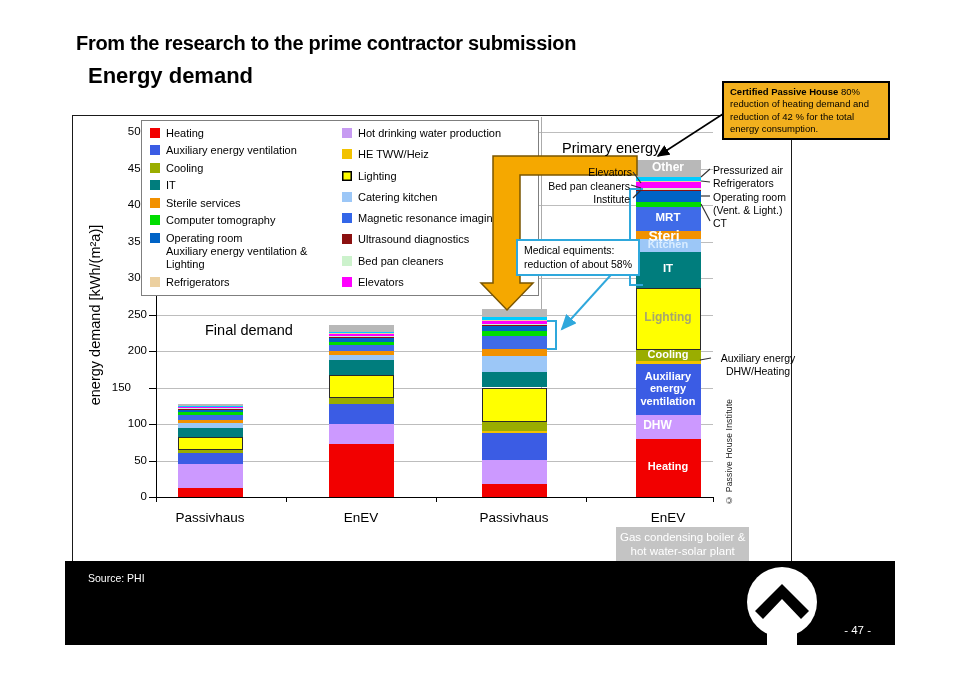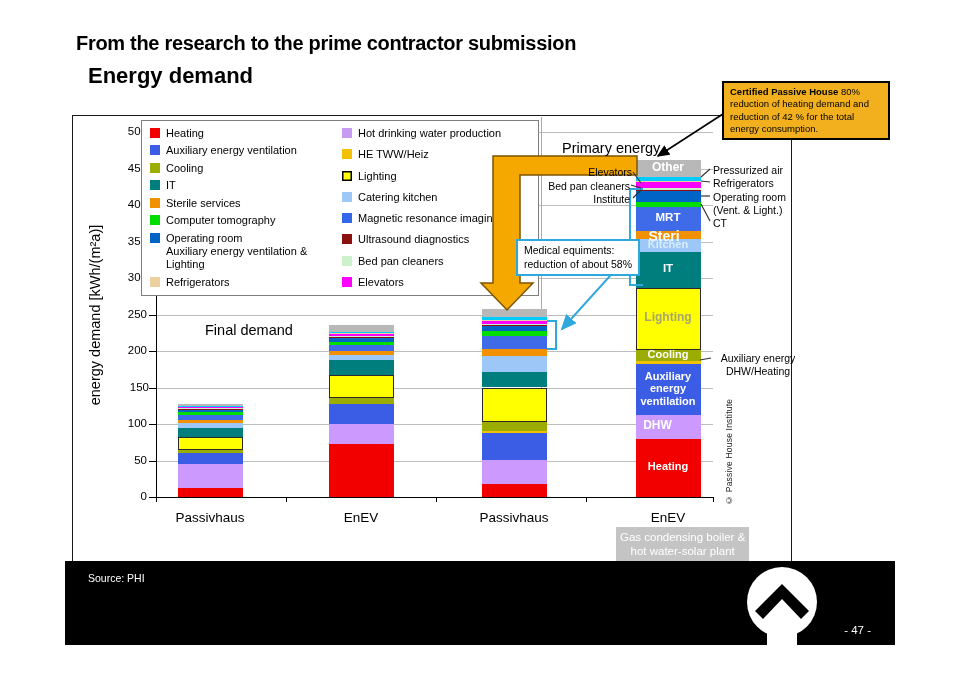--- a/index.html
+++ b/index.html
@@ -63,21 +63,21 @@
         <div class="ytickmark" style="left: 76px; top: 381px; width: 7px;"></div>
         <div class="ytick" style="left: 36px; top: 374px;">0</div>
         <div class="gridline" style="left: 83px; top: 344.5px; width: 557px;"></div>
         <div class="ytickmark" style="left: 76px; top: 344.5px; width: 7px;"></div>
         <div class="ytick" style="left: 36px; top: 337.5px;">50</div>
         <div class="gridline" style="left: 83px; top: 308px; width: 557px;"></div>
         <div class="ytickmark" style="left: 76px; top: 308px; width: 7px;"></div>
         <div class="ytick" style="left: 36px; top: 301px;">100</div>
         <div class="gridline" style="left: 83px; top: 271.5px; width: 557px;"></div>
         <div class="ytickmark" style="left: 76px; top: 271.5px; width: 7px;"></div>
-        <div class="ytick" style="left: 38px; top: 264.5px; text-align: right;">150</div>
+        <div class="ytick" style="left: 20px; top: 264.5px; text-align: right;">150</div>
         <div class="gridline" style="left: 83px; top: 235px; width: 557px;"></div>
         <div class="ytickmark" style="left: 76px; top: 235px; width: 7px;"></div>
         <div class="ytick" style="left: 36px; top: 228px;">200</div>
         <div class="gridline" style="left: 83px; top: 198.5px; width: 557px;"></div>
         <div class="ytickmark" style="left: 76px; top: 198.5px; width: 7px;"></div>
         <div class="ytick" style="left: 36px; top: 191.5px;">250</div>
         <div class="gridline" style="left: 83px; top: 162px; width: 557px;"></div>
         <div class="ytickmark" style="left: 76px; top: 162px; width: 7px;"></div>
         <div class="ytick" style="left: 36px; top: 155px;">300</div>
         <div class="gridline" style="left: 83px; top: 125.5px; width: 557px;"></div>

